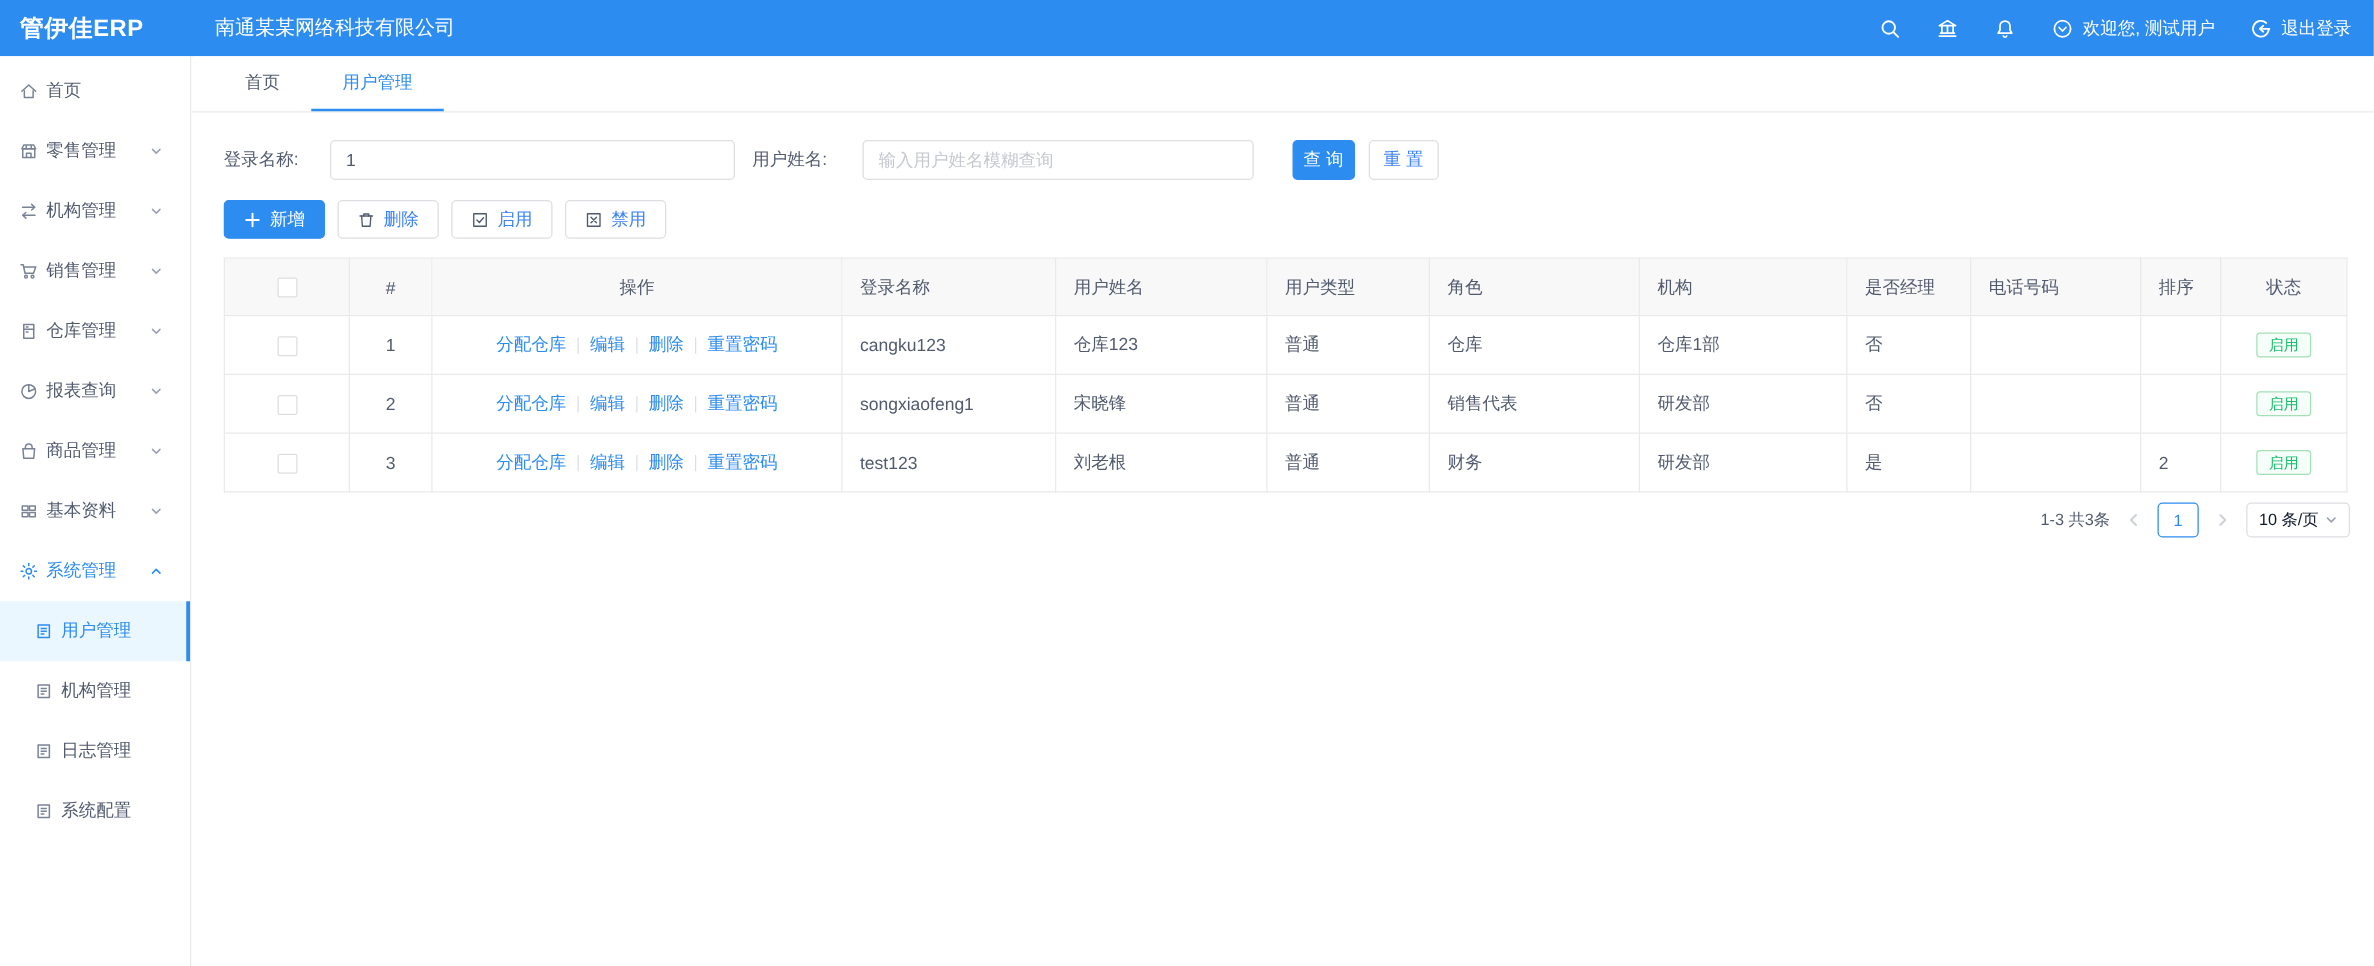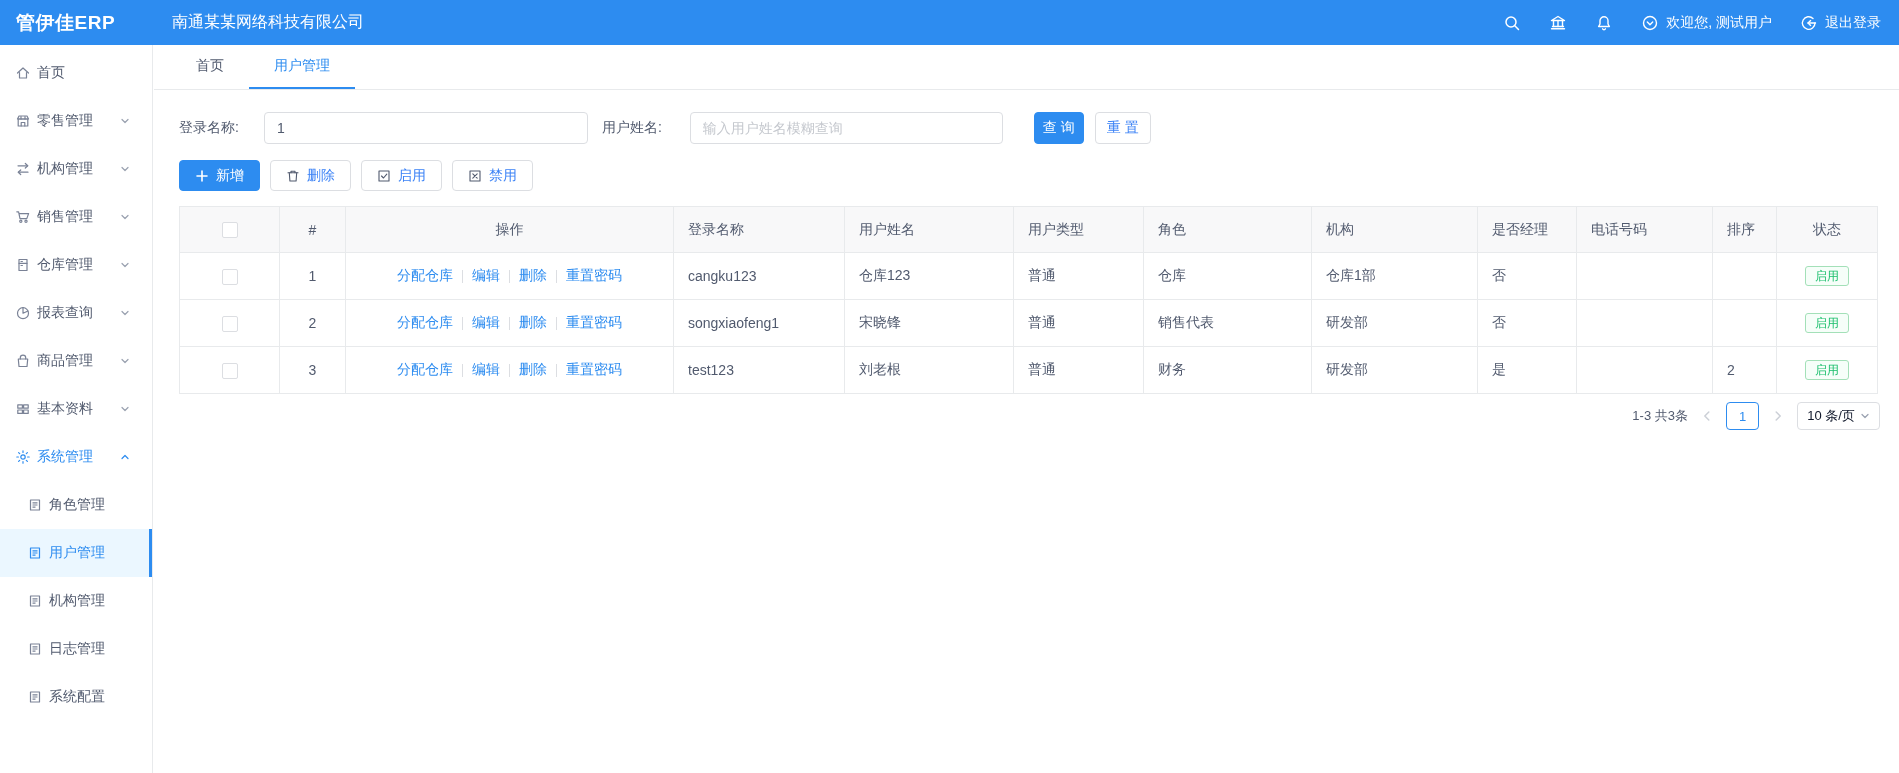--- a/index.html
+++ b/index.html
@@ -253,29 +253,20 @@
         </svg>
       </span>
     <span>系统管理</span>
     <span class="chev">
         <svg viewBox="0 0 10 10" fill="none" stroke="currentColor" stroke-width="1.2" stroke-linecap="round" stroke-linejoin="round">
           <path d="M2 6.5 L5 3.5 L8 6.5"></path>
         </svg>
       </span>
   </div>
 
-  <div class="side-item side-sub">
-    <span class="micon">
-        <svg viewBox="0 0 16 16" fill="none" stroke="currentColor" stroke-width="1.2" stroke-linejoin="round">
-          <rect x="3.5" y="3" width="9" height="10"></rect>
-          <path d="M5.5 5.8 H10.5 M5.5 8 H10.5 M5.5 10.2 H8.5"></path>
-        </svg>
-      </span>
-    <span>角色管理</span>
-  </div>
   <div class="side-item side-sub active">
     <span class="micon">
         <svg viewBox="0 0 16 16" fill="none" stroke="currentColor" stroke-width="1.2" stroke-linejoin="round">
           <rect x="3.5" y="3" width="9" height="10"></rect>
           <path d="M5.5 5.8 H10.5 M5.5 8 H10.5 M5.5 10.2 H8.5"></path>
         </svg>
       </span>
     <span>用户管理</span>
   </div>
   <div class="side-item side-sub">

